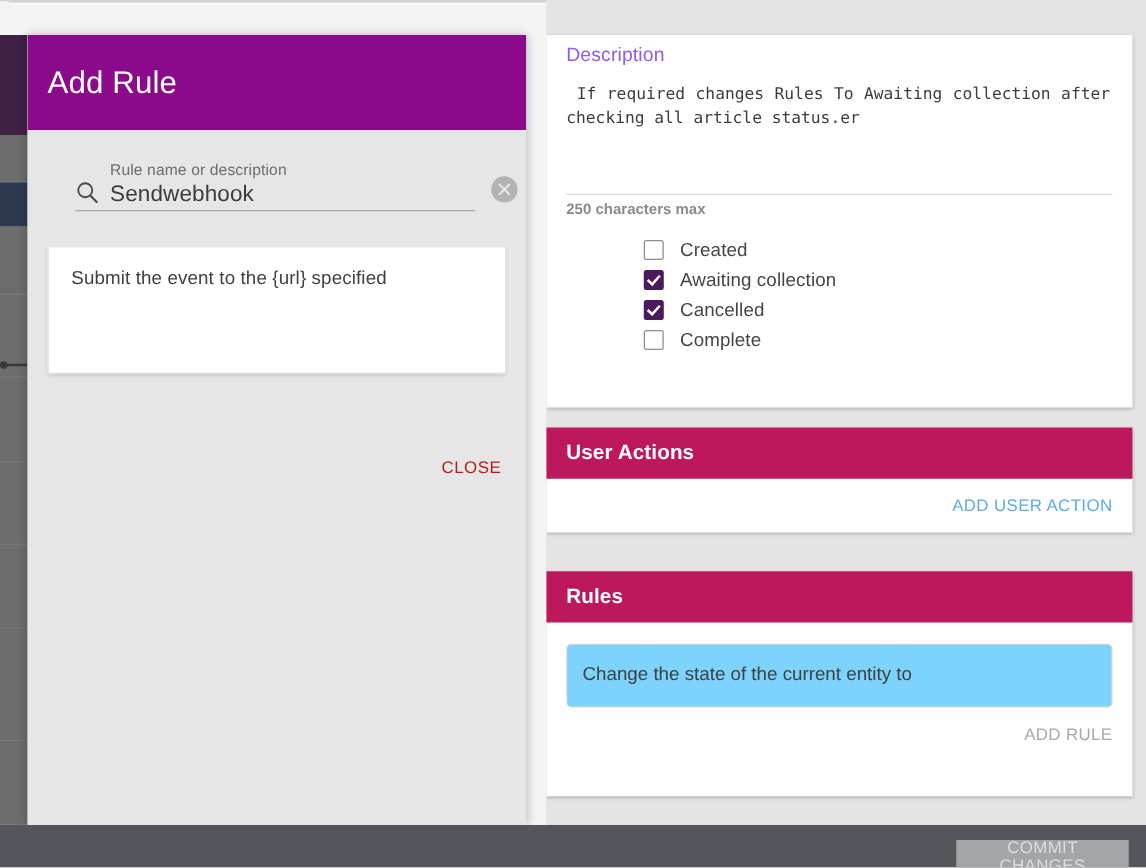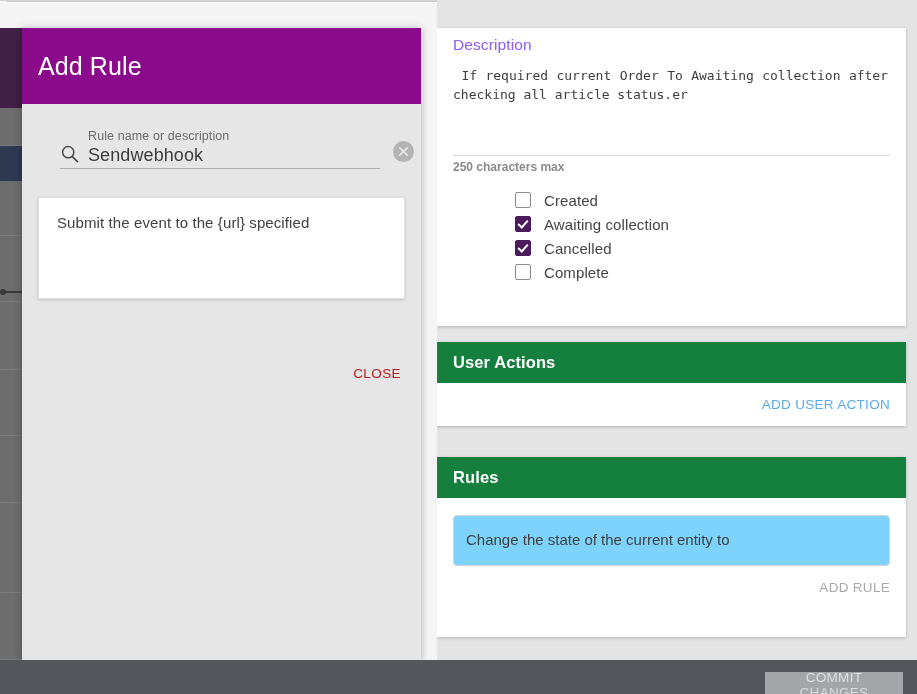--- a/index.html
+++ b/index.html
@@ -94,21 +94,21 @@
   }
 
   .card {
     position: absolute;
     left: 0px;
     width: 469px;
     background: #ffffff;
     box-shadow: 0 1px 3px rgba(0,0,0,.22);
   }
   .card-head {
-    background: #15803d;
+    background: #be185d;
     color: #ffffff;
     font-size: 16.5px;
     font-weight: bold;
     padding: 11px 0 11px 16px;
     letter-spacing: .1px;
   }
 
   
   #desc-card {
     top: 28px;
@@ -336,21 +336,21 @@
     <div class="ln-row" style="top:475px;height:90px"></div>
     <div class="ln-row" style="top:565px;height:67px"></div>
     <div class="ln-connector"></div>
   </div>
 
   <div class="right-col">
     <div class="right-col-bg"></div>
 
     <div class="card" id="desc-card">
       <div class="desc-label">Description</div>
-      <div class="desc-text"> If required current Order To Awaiting collection after checking all article status.er</div>
+      <div class="desc-text"> If required changes Rules To Awaiting collection after checking all article status.er</div>
       <div class="desc-rule"></div>
       <div class="desc-hint">250 characters max</div>
 
       <div class="status-block">
         <div class="status-row">
           <div class="status-label"></div>
           <div class="cb"></div>
           <div class="cb-label">Created</div>
         </div>
         <div class="status-row">

